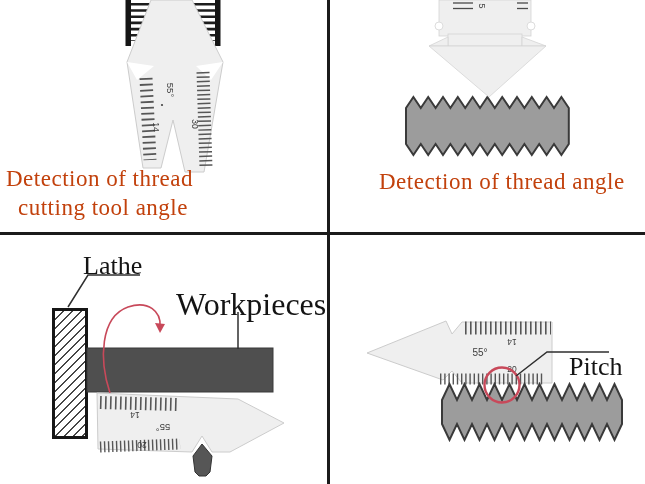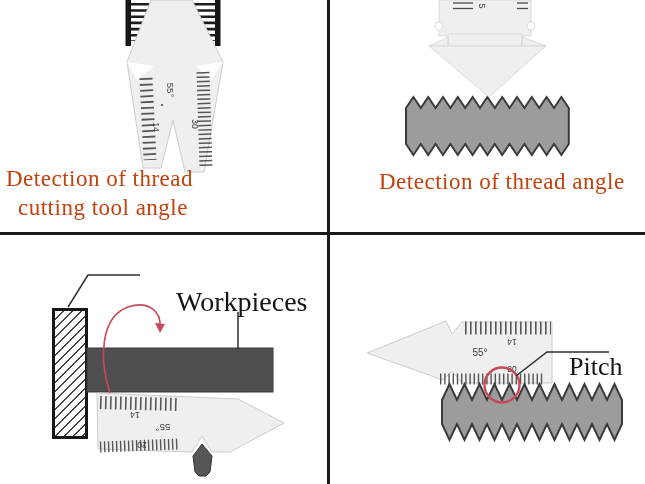--- a/index.html
+++ b/index.html
@@ -93,21 +93,22 @@
         <path d="M97,157 L238,163 L284,187 L230,216 L212,216 L202,200 L192,216 L98,213 Z" fill="#efefef" stroke="#cccccc" stroke-width="1"></path>
         <line x1="100" y1="166.5" x2="178" y2="168.5" stroke="#565656" stroke-width="13" stroke-dasharray="1.6 3.4"></line>
         <line x1="100" y1="211" x2="180" y2="208" stroke="#565656" stroke-width="11" stroke-dasharray="1.4 2.6"></line>
         <text font-size="8.5" transform="rotate(180 135 176)" x="135" y="176" text-anchor="middle">14</text>
         <text font-size="9.5" transform="rotate(180 163 188)" x="163" y="188" text-anchor="middle">55°</text>
         <text font-size="8.5" transform="rotate(180 142 206)" x="142" y="206" text-anchor="middle">20</text>
       </g>
 
       <path d="M202,208 L212,220 L210,236 L206,240 L199,240 L195,236 L193,220 Z" fill="#565656" stroke="#333" stroke-width="1"></path>
     </svg>
-    <div class="label" style="left:176px;top:50px;font-size:28px;">Workpieces</div>
+    <div class="label" style="left:83px;top:15px;font-size:26px;">Lathe</div>
+    <div class="label" style="left:176px;top:50px;font-size:32px;">Workpieces</div>
   </div>
 
   <div class="panel" style="left:331px;top:236px;width:314px;height:248px;">
     <svg width="314" height="248" viewBox="0 0 314 248">
 
       <g>
         <path d="M36,117 L115,85 L121,98 L131,86 L221,86 L221,147 L131,147 L121,135 L112,144 Z" fill="#efefef" stroke="#cccccc" stroke-width="1"></path>
         <line x1="134" y1="92" x2="220" y2="92" stroke="#565656" stroke-width="13" stroke-dasharray="1.6 3.4"></line>
         <line x1="109" y1="143" x2="212" y2="143" stroke="#565656" stroke-width="11" stroke-dasharray="1.4 2.8"></line>
         <text font-size="8.5" transform="rotate(180 181 103)" x="181" y="103" text-anchor="middle">14</text>

